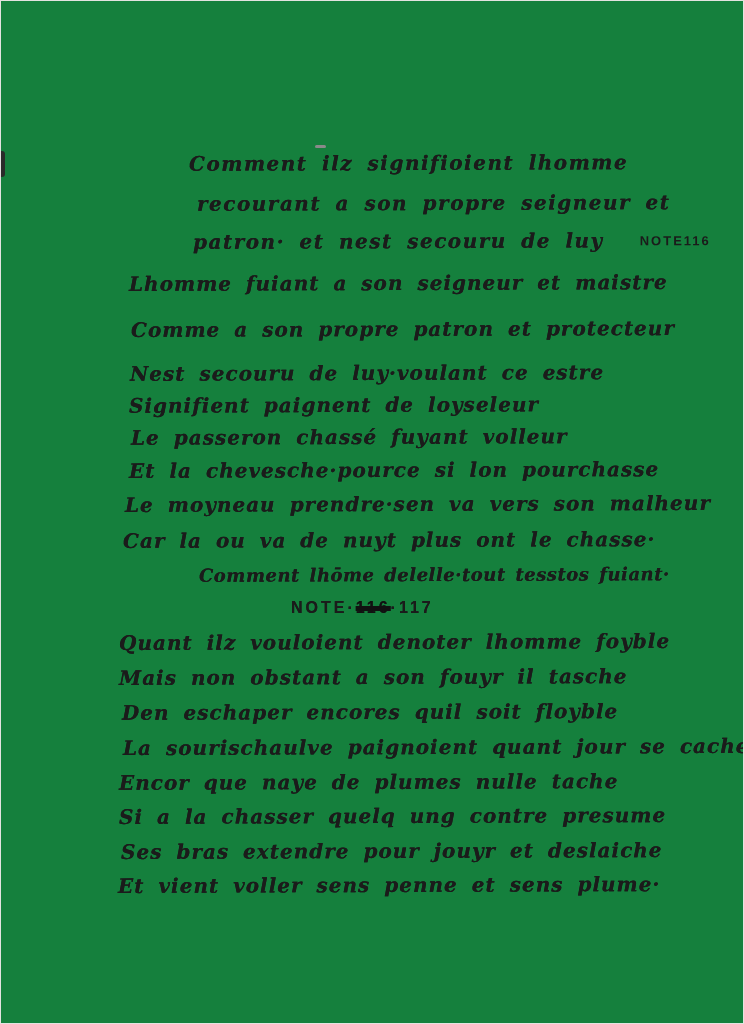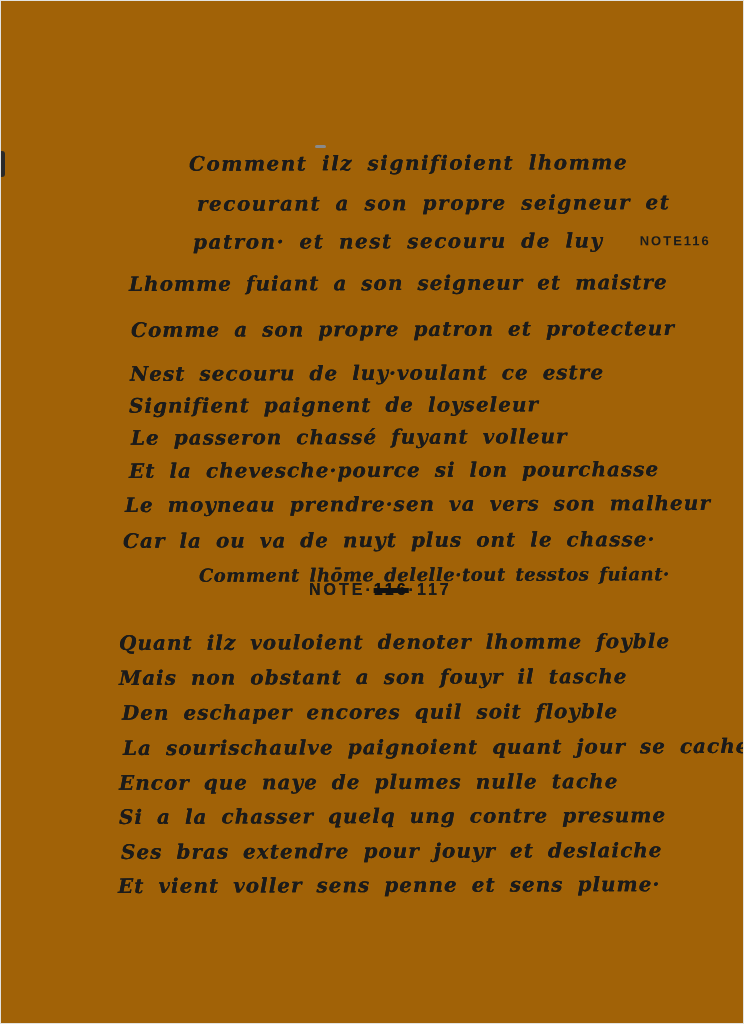--- a/index.html
+++ b/index.html
@@ -4,21 +4,21 @@
 <style>
   html, body {
     margin: 0;
     padding: 0;
     background: #ffffff;
   }
   .scan-page {
     position: relative;
     width: 744px;
     height: 1024px;
-    background: #a16207;
+    background: #15803d;
     box-sizing: border-box;
     border: 1px solid #e3e3e0;
     overflow: hidden;
     font-family: "DejaVu Serif", serif;
     color: #1b1b1b;
   }
   .line {
     position: absolute;
     white-space: nowrap;
     font-style: italic;
@@ -104,21 +104,21 @@
   <div class="line" style="top:316px; left:130px;">Comme a son propre patron et protecteur</div>
   <div class="line" style="top:360px; left:129px;">Nest secouru de luy·voulant ce estre</div>
   <div class="line" style="top:392px; left:128px;">Signifient paignent de loyseleur</div>
   <div class="line" style="top:424px; left:130px;">Le passeron chassé fuyant volleur</div>
   <div class="line" style="top:457px; left:128px;">Et la chevesche·pource si lon pourchasse</div>
   <div class="line" style="top:491px; left:124px;">Le moyneau prendre·sen va vers son malheur</div>
   <div class="line" style="top:527px; left:122px;">Car la ou va de nuyt plus ont le chasse·</div>
 
   <div class="line heading-line" style="top:563px; left:198px;">Comment lhōme delelle·tout tesstos fuiant·</div>
 
-  <div class="note-line" style="top:580px; left:290px;margin-left:18px;">
+  <div class="note-line" style="top:598px; left:290px;">
     <span>NOTE·</span><span class="note-struck">116</span><span>·117</span>
   </div>
 
   <div class="line" style="top:629px; left:118px;">Quant ilz vouloient denoter lhomme foyble</div>
   <div class="line" style="top:664px; left:118px;">Mais non obstant a son fouyr il tasche</div>
   <div class="line" style="top:699px; left:121px;">Den eschaper encores quil soit floyble</div>
   <div class="line" style="top:734px; left:122px;">La sourischaulve paignoient quant jour se cache</div>
   <div class="line" style="top:769px; left:118px;">Encor que naye de plumes nulle tache</div>
   <div class="line" style="top:803px; left:118px;">Si a la chasser quelq ung contre presume</div>
   <div class="line" style="top:838px; left:120px;">Ses bras extendre pour jouyr et deslaiche</div>

